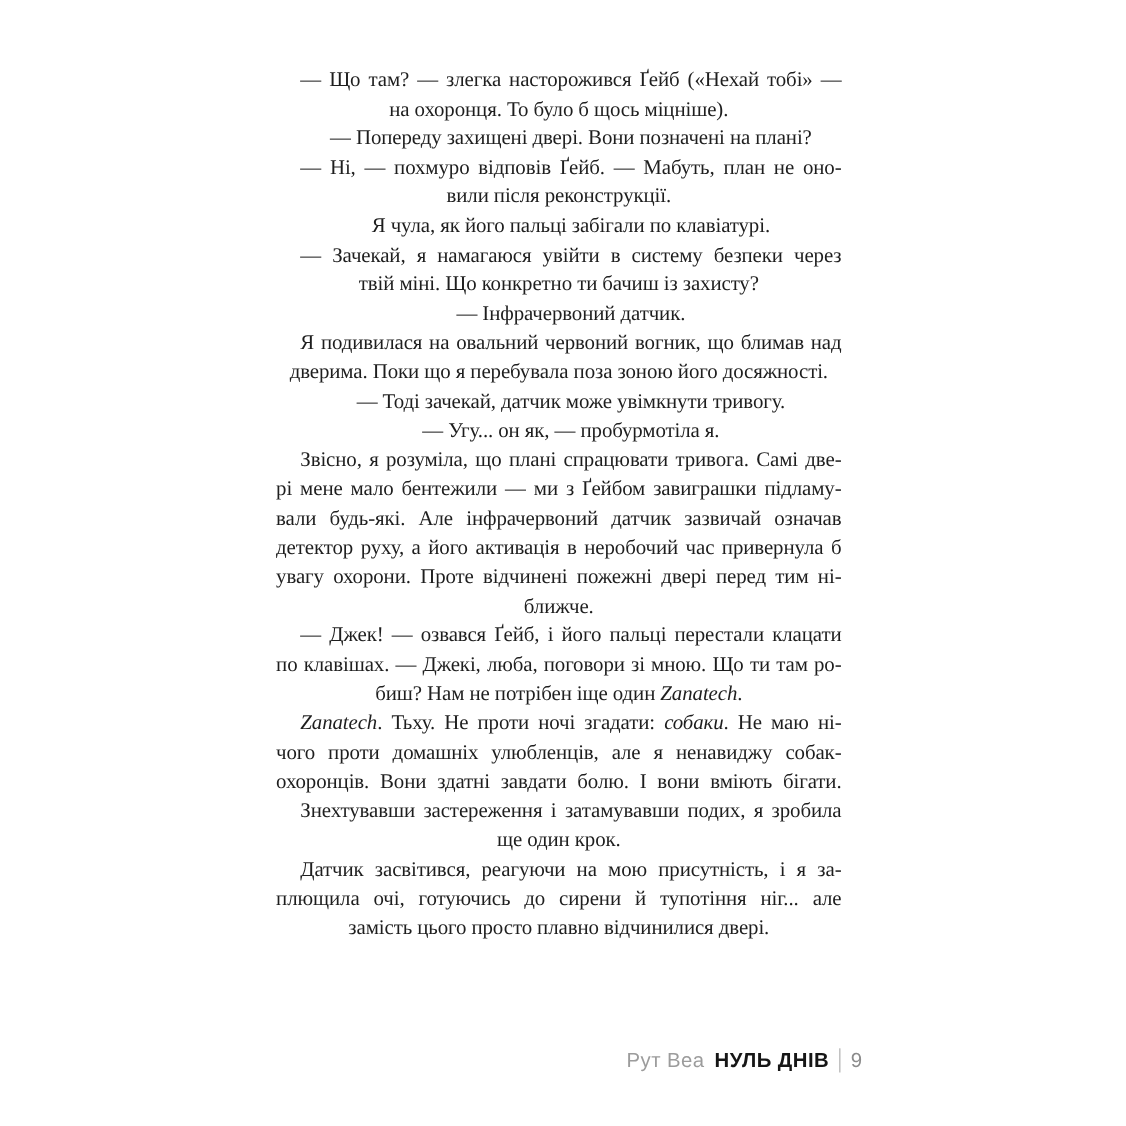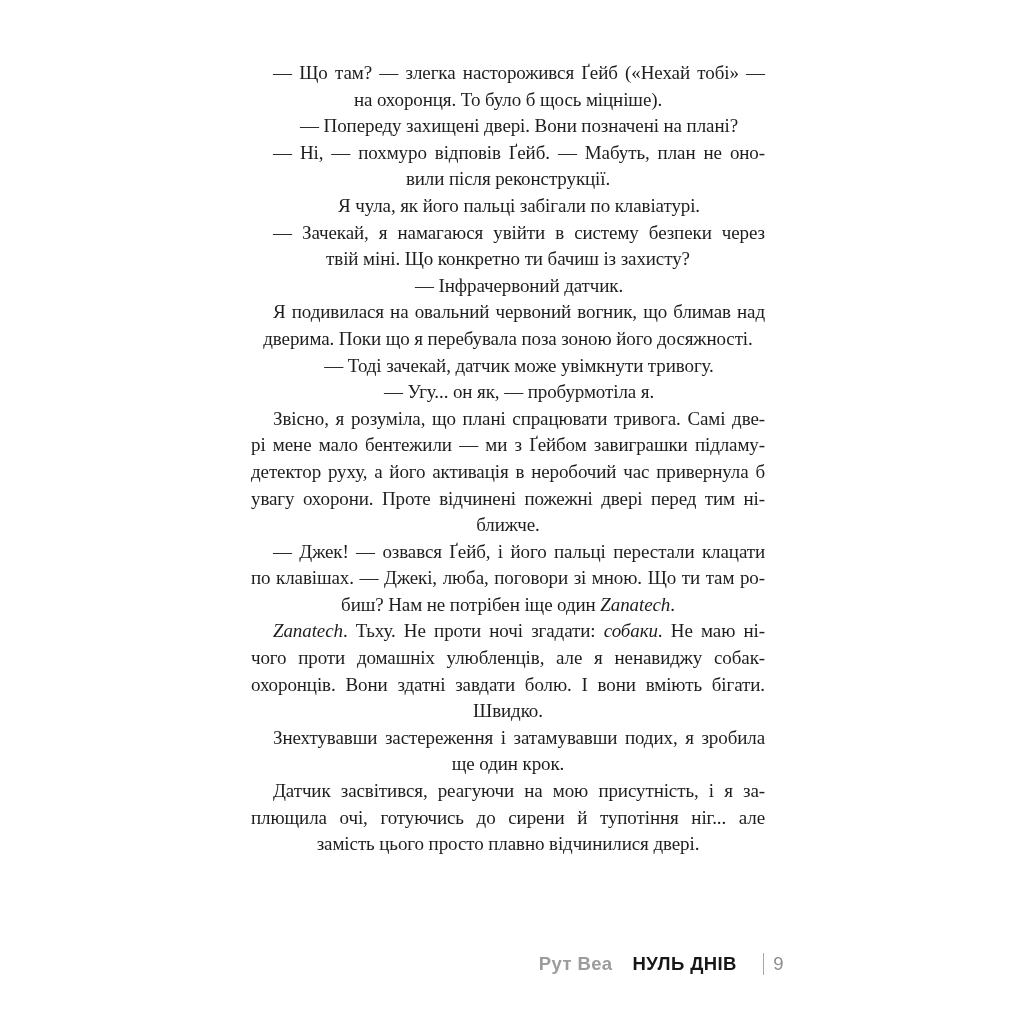--- a/index.html
+++ b/index.html
@@ -46,27 +46,27 @@
     height: 26px;
     display: flex;
     align-items: center;
     font-family: "Liberation Sans", "DejaVu Sans", sans-serif;
     font-size: 18.5px;
     letter-spacing: 0.4px;
     white-space: nowrap;
   }
   .footer .author {
     color: var(--footer-author-color, #9c9c9c);
-    font-weight: 700;
-    margin-right: 20px;
+    font-weight: 400;
+    margin-right: 9px;
   }
   .footer .book-title {
     color: var(--footer-title-color, #161616);
     font-weight: 700;
-    margin-right: 26px;
+    margin-right: 9px;
   }
   .footer .divider {
     display: inline-block;
     width: 1.5px;
     height: 22px;
     background: var(--footer-divider-color, #a8a8a8);
     margin-right: 9px;
   }
   .footer .page-number {
     color: var(--footer-page-color, #8c8c8c);
@@ -87,30 +87,30 @@
       <div class="line ind"><span>Я чула, як його пальці забігали по клавіатурі.</span></div>
       <div class="line ind just"><span>— Зачекай, я намагаюся увійти в систему безпеки через</span></div>
       <div class="line"><span>твій міні. Що конкретно ти бачиш із захисту?</span></div>
       <div class="line ind"><span>— Інфрачервоний датчик.</span></div>
       <div class="line ind just"><span>Я подивилася на овальний червоний вогник, що блимав над</span></div>
       <div class="line"><span>дверима. Поки що я перебувала поза зоною його досяжності.</span></div>
       <div class="line ind"><span>— Тоді зачекай, датчик може увімкнути тривогу.</span></div>
       <div class="line ind"><span>— Угу... он як, — пробурмотіла я.</span></div>
       <div class="line ind just"><span>Звісно, я розуміла, що плані спрацювати тривога. Самі две-</span></div>
       <div class="line just"><span>рі мене мало бентежили — ми з Ґейбом завиграшки підламу-</span></div>
+      <div class="line just"><span>вали будь-які. Але інфрачервоний датчик зазвичай означав</span></div>
       <div class="line just"><span>детектор руху, а його активація в неробочий час привернула б</span></div>
       <div class="line just"><span>увагу охорони. Проте відчинені пожежні двері перед тим ні-</span></div>
       <div class="line"><span>ближче.</span></div>
       <div class="line ind just"><span>— Джек! — озвався Ґейб, і його пальці перестали клацати</span></div>
       <div class="line just"><span>по клавішах. — Джекі, люба, поговори зі мною. Що ти там ро-</span></div>
       <div class="line"><span>биш? Нам не потрібен іще один </span><i>Zanatech</i><span>.</span></div>
       <div class="line ind just"><i>Zanatech</i><span>. Тьху. Не проти ночі згадати: </span><i>собаки</i><span>. Не маю ні-</span></div>
       <div class="line just"><span>чого проти домашніх улюбленців, але я ненавиджу собак-</span></div>
       <div class="line just"><span>охоронців. Вони здатні завдати болю. І вони вміють бігати.</span></div>
-      <div class="line"><span>Швидко.</span></div>
       <div class="line ind just"><span>Знехтувавши застереження і затамувавши подих, я зробила</span></div>
       <div class="line"><span>ще один крок.</span></div>
       <div class="line ind just"><span>Датчик засвітився, реагуючи на мою присутність, і я за-</span></div>
       <div class="line just"><span>плющила очі, готуючись до сирени й тупотіння ніг... але</span></div>
       <div class="line"><span>замість цього просто плавно відчинилися двері.</span></div>
     </div>
 
   <div class="footer">
     <span class="author">Рут Веа</span>
     <span class="book-title">НУЛЬ ДНІВ</span>

